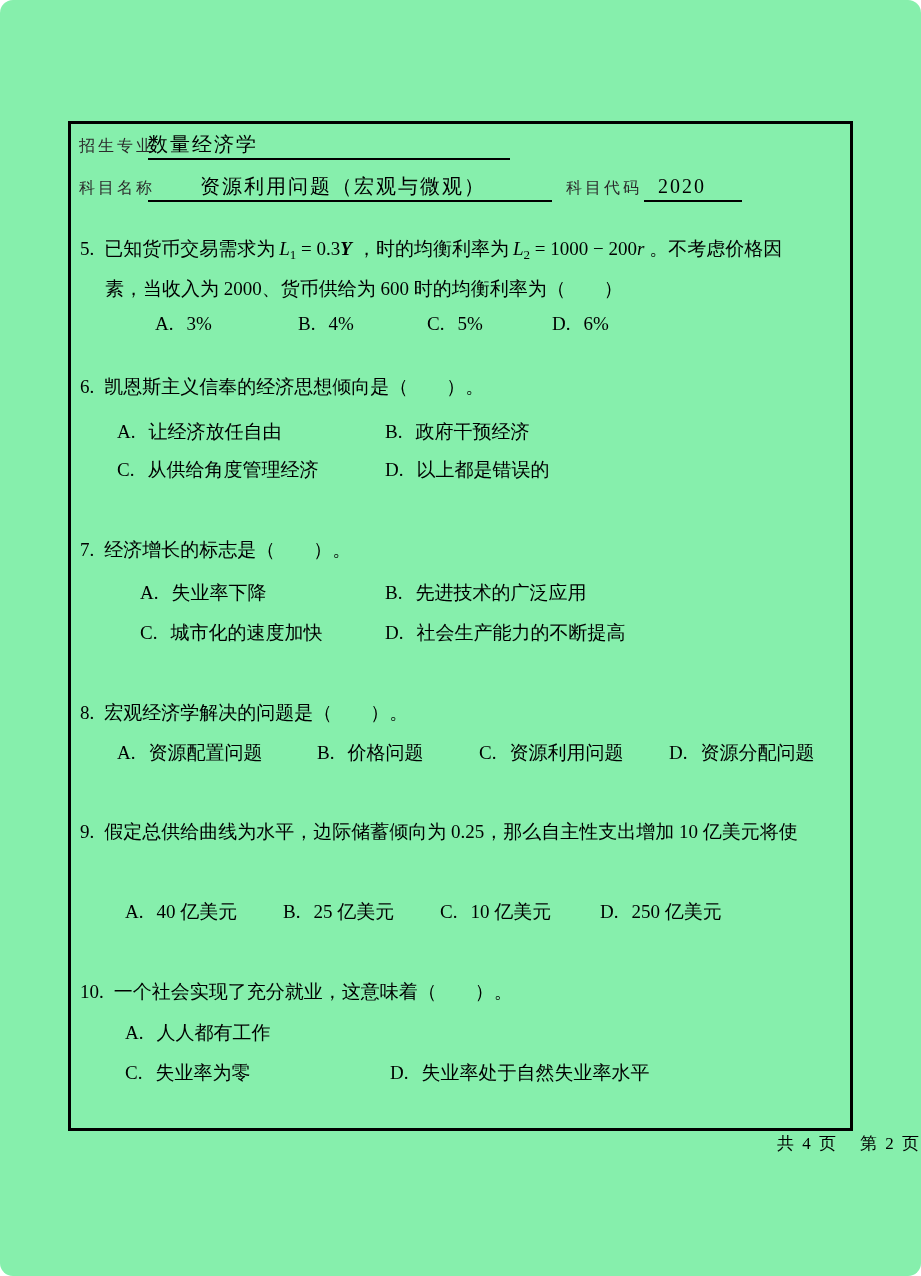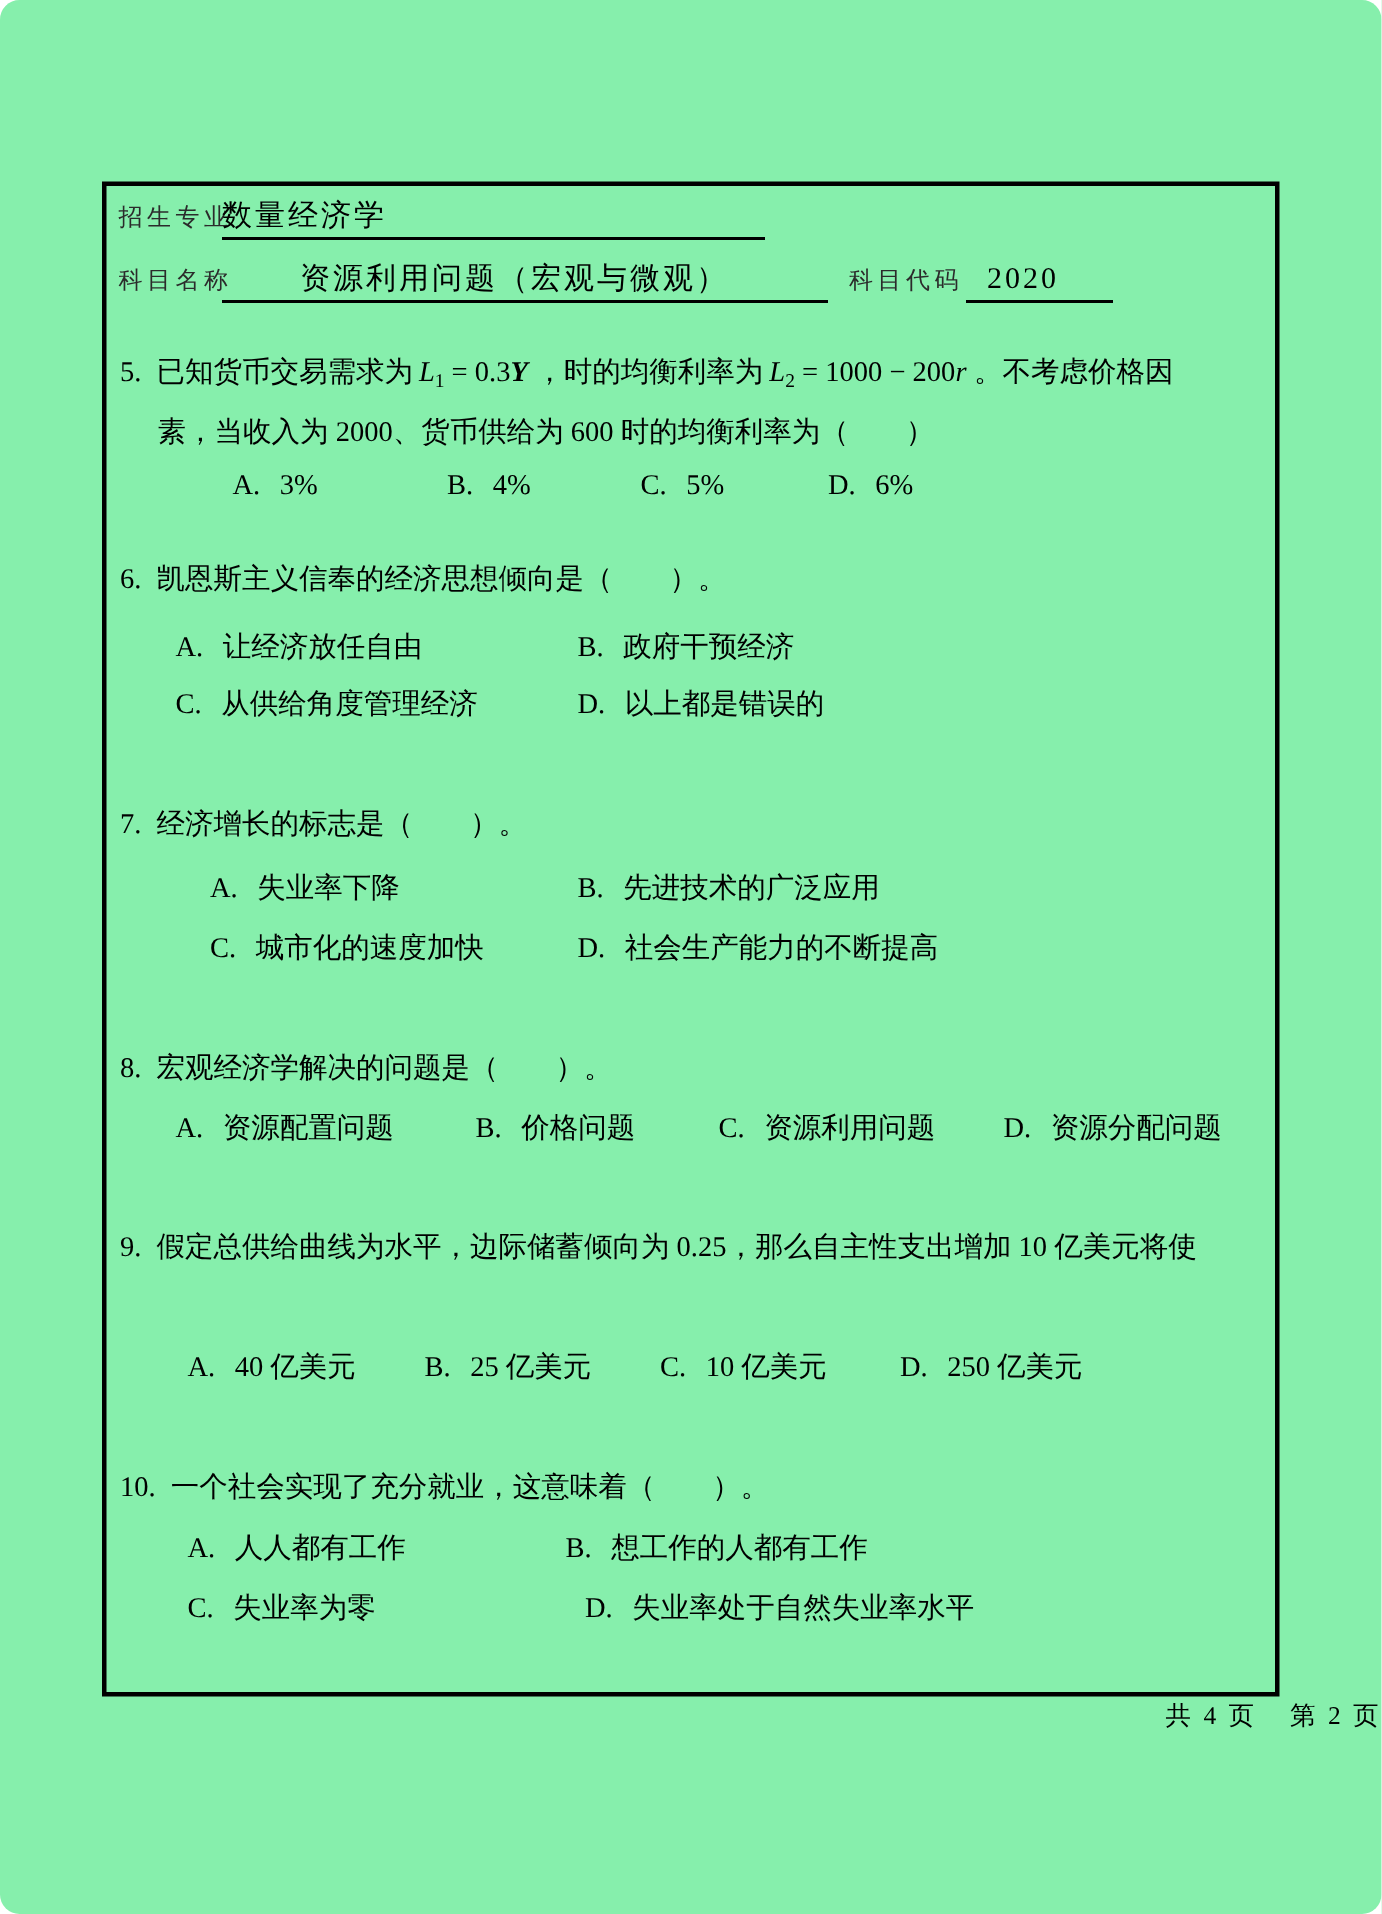--- a/index.html
+++ b/index.html
@@ -135,21 +135,20 @@
   </div>
   <span class="opt" style="left:125px;top:900px"><span class="opt-label">A.</span><span class="opt-text">40 亿美元</span></span>
   <span class="opt" style="left:283px;top:900px"><span class="opt-label">B.</span><span class="opt-text">25 亿美元</span></span>
   <span class="opt" style="left:440px;top:900px"><span class="opt-label">C.</span><span class="opt-text">10 亿美元</span></span>
   <span class="opt" style="left:600px;top:900px"><span class="opt-label">D.</span><span class="opt-text">250 亿美元</span></span>
 
   <div class="line" style="left:80px;top:980px">
     <span class="qnum">10.</span><span>一个社会实现了充分就业，这意味着（　　）。</span>
   </div>
   <span class="opt" style="left:125px;top:1021px"><span class="opt-label">A.</span><span class="opt-text">人人都有工作</span></span>
-  <span class="opt" style="left:377px;top:1021px"><span class="opt-label">B.</span><span class="opt-text">想工作的人都有工作</span></span>
   <span class="opt" style="left:125px;top:1061px"><span class="opt-label">C.</span><span class="opt-text">失业率为零</span></span>
   <span class="opt" style="left:390px;top:1061px"><span class="opt-label">D.</span><span class="opt-text">失业率处于自然失业率水平</span></span>
 
   <div class="footer">
     <span>共 4 页</span><span class="footer-gap"></span><span>第 2 页</span>
   </div>
 
 </div>
 
 </body></html>

